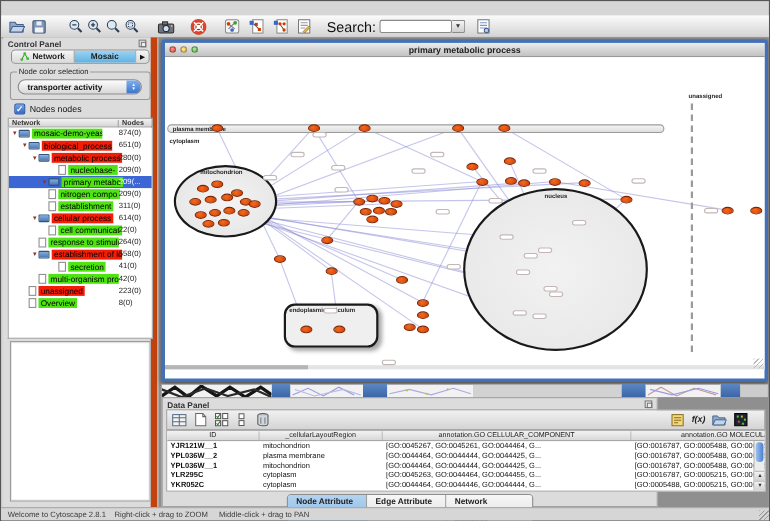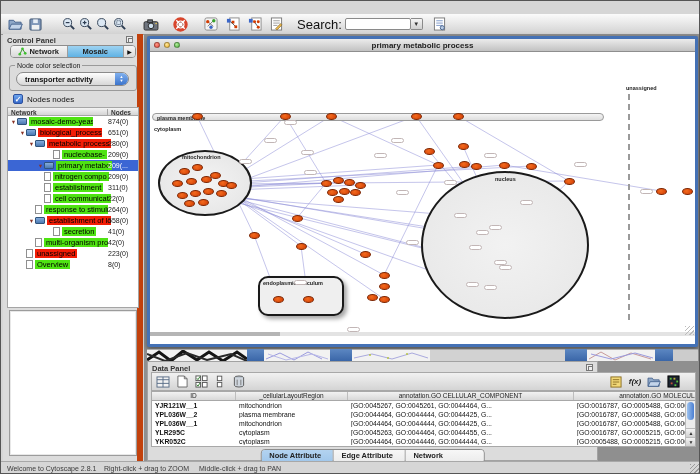--- a/index.html
+++ b/index.html
@@ -333,20 +333,27 @@
           <span class="fi leaf"></span>
           <span class="tlabel bg-g">nitrogen compo</span>
           <span class="tcount">209(0)</span>
         </div>
         <div class="tree-row">
           <span class="ind" style="width: 29px;"></span>
           <span class="expander"></span>
           <span class="fi leaf"></span>
           <span class="tlabel bg-g">establishment</span>
           <span class="tcount">311(0)</span>
+        </div>
+        <div class="tree-row">
+          <span class="ind" style="width: 20px;"></span>
+          <span class="expander">▼</span>
+          <span class="fi folder"></span>
+          <span class="tlabel bg-r">cellular process</span>
+          <span class="tcount">614(0)</span>
         </div>
         <div class="tree-row">
           <span class="ind" style="width: 29px;"></span>
           <span class="expander"></span>
           <span class="fi leaf"></span>
           <span class="tlabel bg-g">cell communicat</span>
           <span class="tcount">22(0)</span>
         </div>
         <div class="tree-row">
           <span class="ind" style="width: 20px;"></span>

